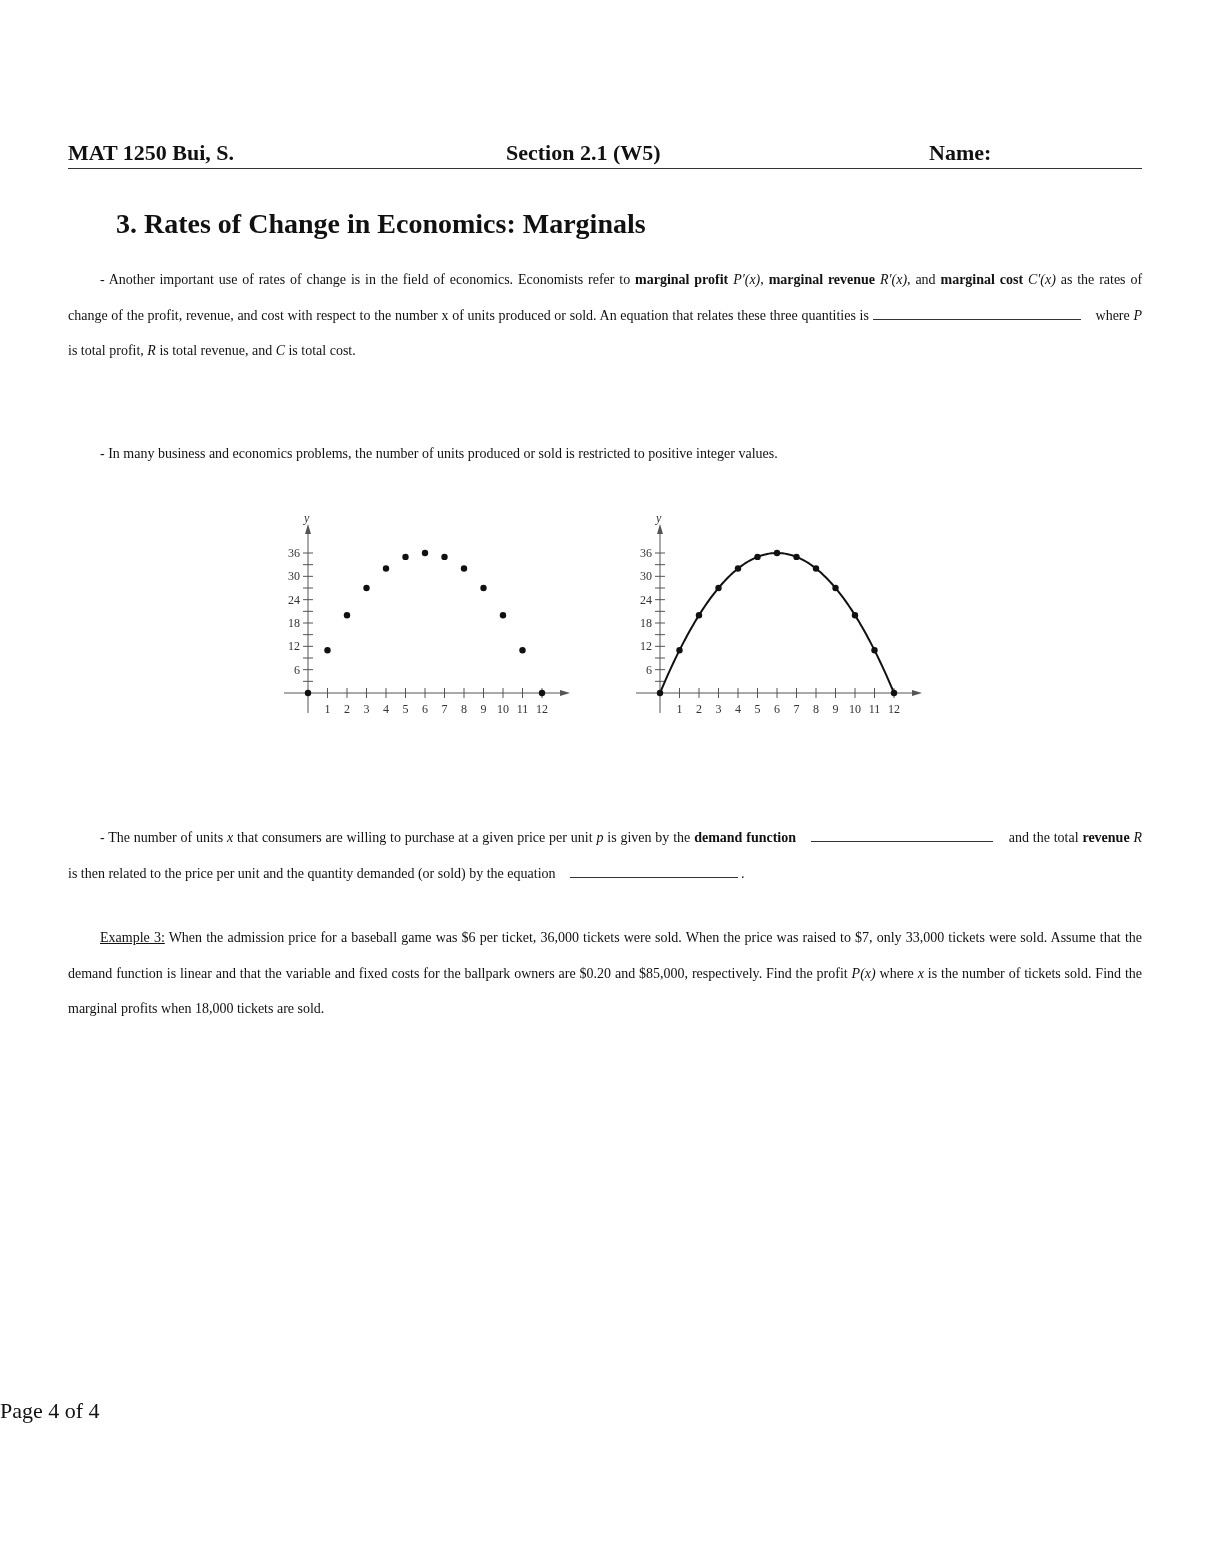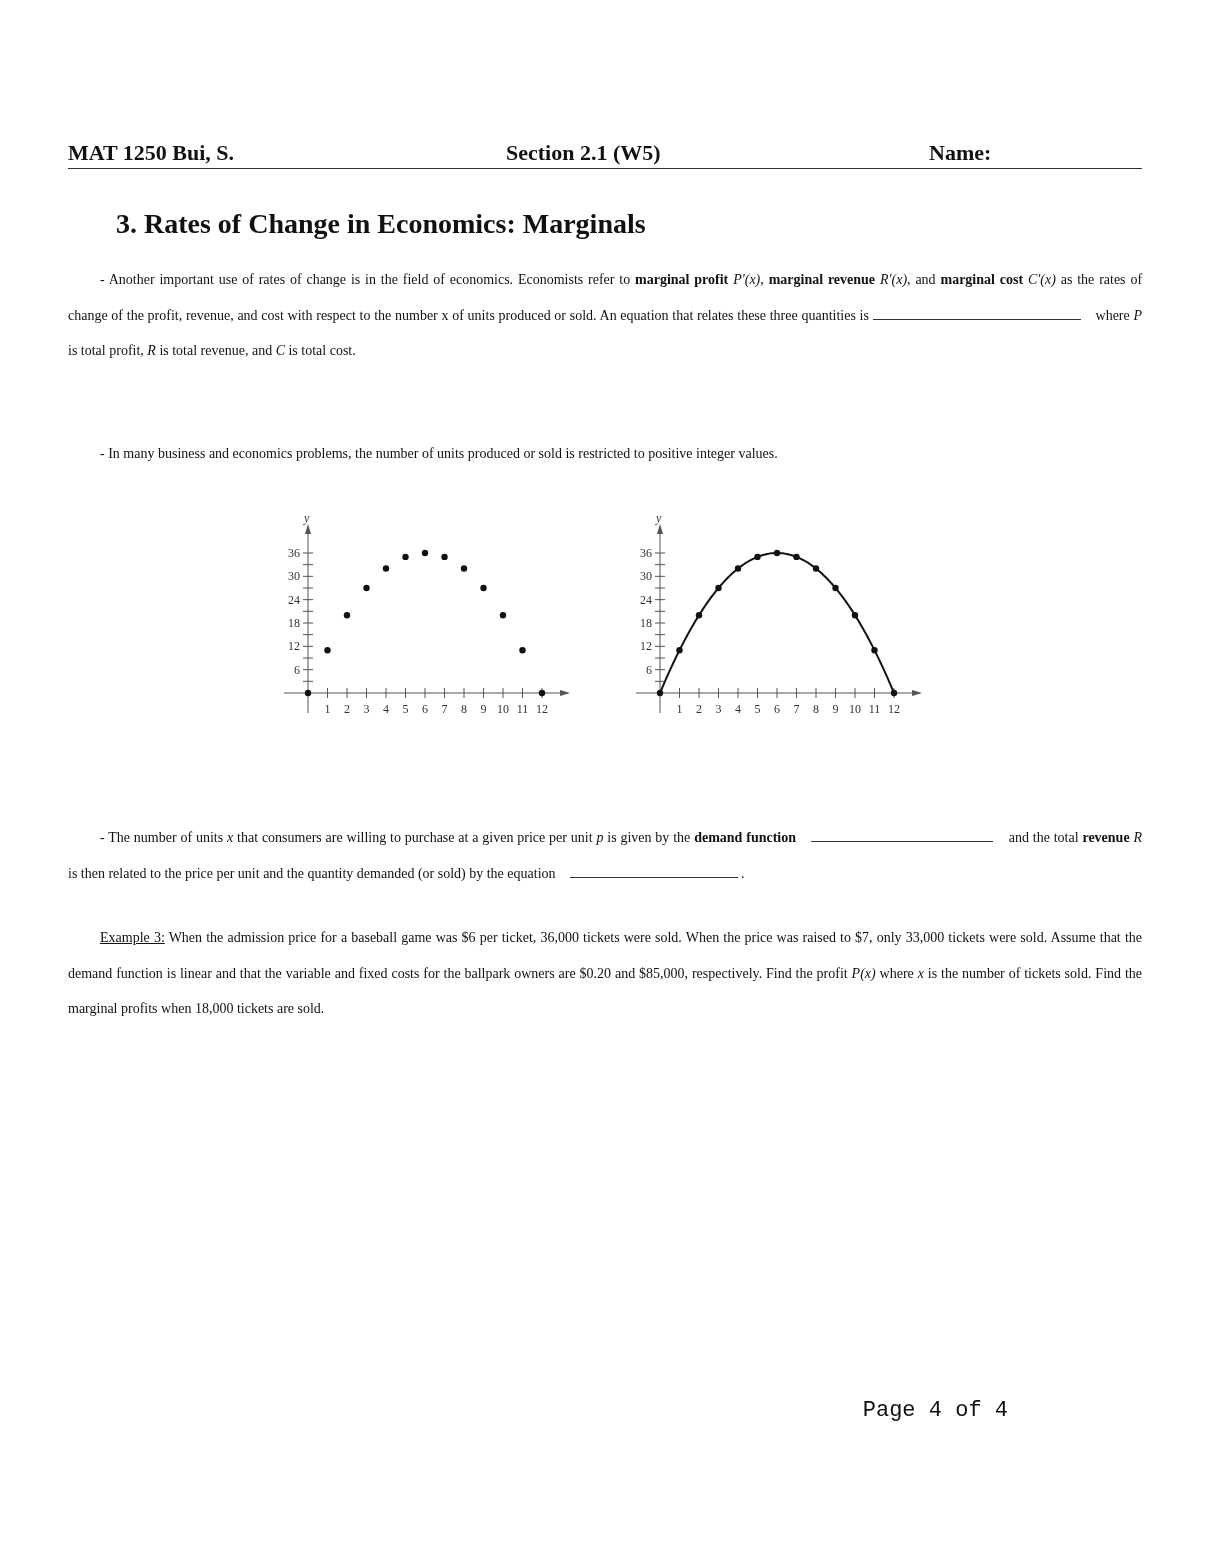--- a/index.html
+++ b/index.html
@@ -9,21 +9,21 @@
   .h-left { left: 0; }
   .h-mid { left: 438px; }
   .h-right { left: 818px; margin-left: 43px; }
   .title { position: absolute; left: 68px; top: 208px; font-family: "Liberation Serif", serif; font-weight: bold; font-size: 28px; margin-left: 48px; }
   .para { position: absolute; left: 68px; width: 1074px; font-family: "Liberation Serif", serif; font-size: 14px; line-height: 35.7px; text-align: justify; }
   .para b { font-weight: bold; }
   .para i { font-style: italic; }
   .indent { display: inline-block; width: 32px; }
   .blank { display: inline-block; border-bottom: 1.3px solid #333; height: 18px; vertical-align: baseline; }
   .ex-label { text-decoration: underline; }
-  .footer { position: absolute; top: 1398px; left: 0; width: 1008px; text-align: right; font-family: Liberation Mono, monospace; font-size: 22px; }
+  .footer { position: absolute; top: 1398px; left: 0; width: 1008px; text-align: left; font-family: Liberation Serif, serif; font-size: 22px; }
   svg text { font-family: "Liberation Serif", serif; }
 </style>
 </head>
 <body>
 
 <div class="header">
   <span class="h-left">MAT 1250 Bui, S.</span>
   <span class="h-mid">Section 2.1 (W5)</span>
   <span class="h-right">Name:</span>
 </div>

